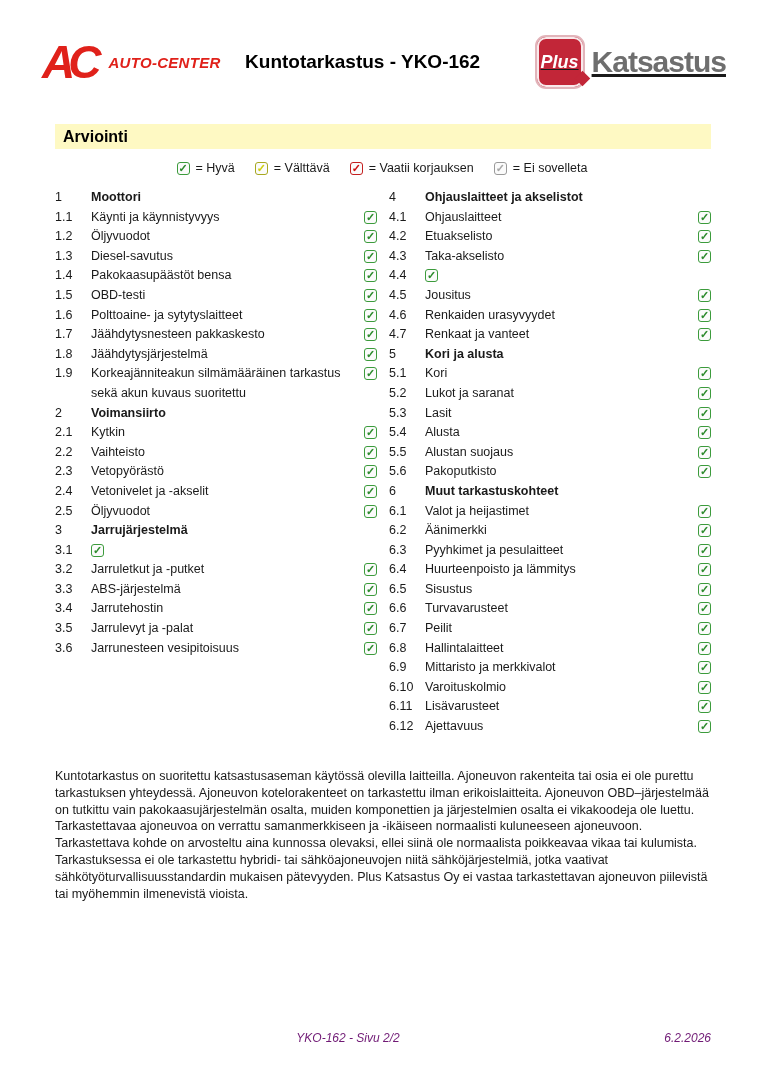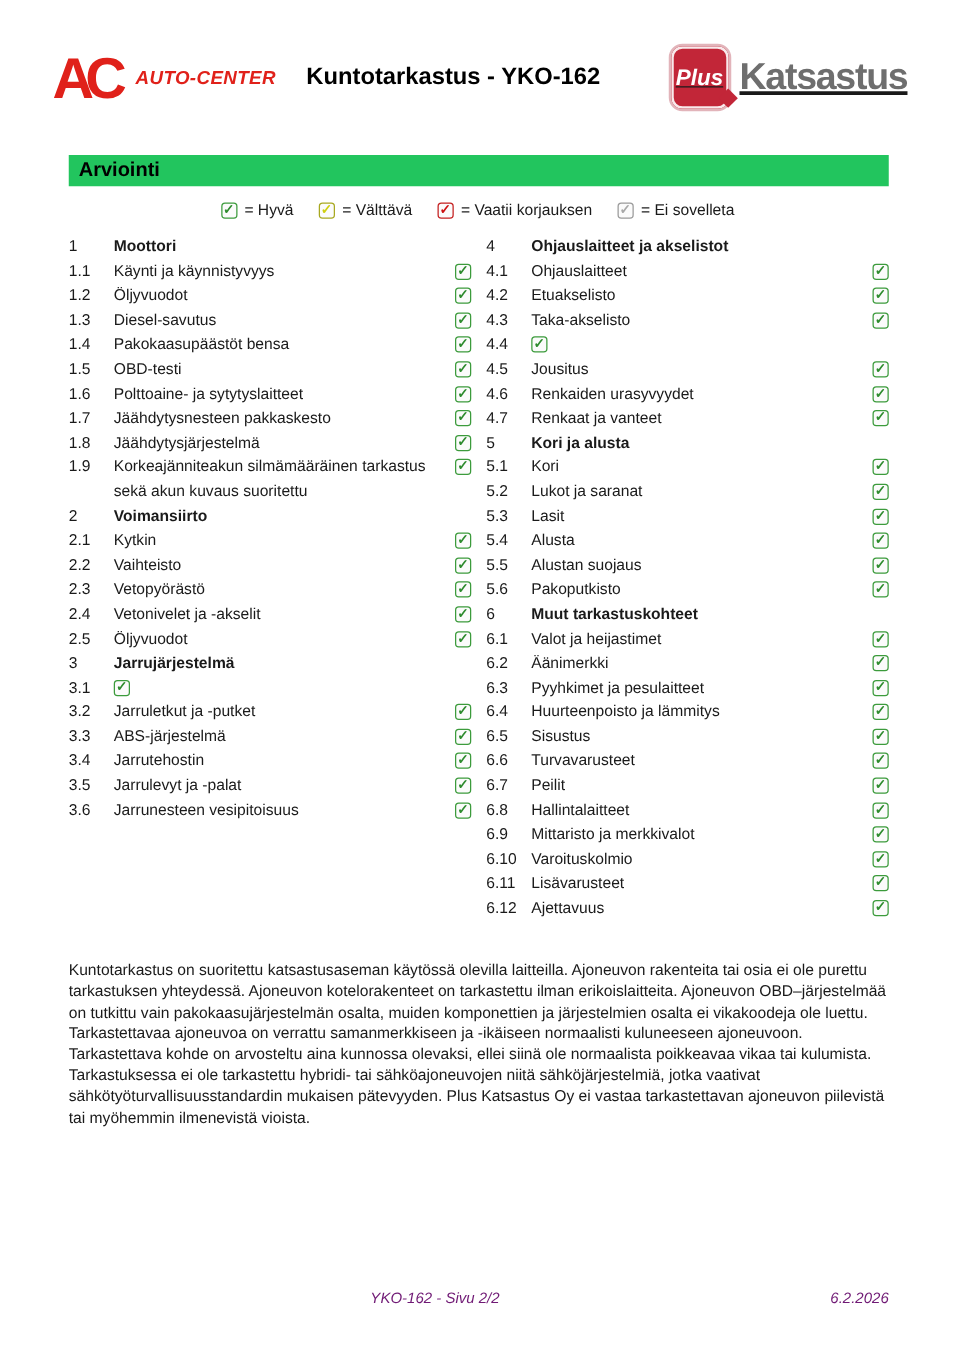--- a/index.html
+++ b/index.html
@@ -5,38 +5,38 @@
   html,body { margin:0; padding:0; background:#ffffff; }
   .page {
     position:relative; width:764px; height:1080px; background:#ffffff;
     font-family:"Liberation Sans", sans-serif; color:#1a1a1a; overflow:hidden;
   }
 
   
   .header { position:absolute; top:28px; left:42px; right:38px; height:68px;
             display:flex; align-items:center; justify-content:space-between; }
   .logo-ac { display:flex; align-items:center; gap:6px; }
-  .ac-mark { font-size:46px; font-weight:bold; color:#e0211a;
+  .ac-mark { font-size:46px; font-weight:bold; font-style:italic; color:#e0211a;
              letter-spacing:-7px; line-height:1; padding-right:8px; }
   .ac-name { font-size:15px; font-weight:bold; font-style:italic; color:#e0211a;
              text-transform:uppercase; letter-spacing:0.3px; }
   .doc-title { font-size:19px; font-weight:bold; color:#000; margin-left:-30px; }
   .logo-plus { display:flex; align-items:center; gap:7px;text-decoration:underline; }
   .plus-badge { position:relative; width:46px; height:50px; background:#c22638;
                 border:2px solid #e2b4ba; border-radius:11px;
                 box-shadow:inset 0 0 0 2px rgba(255,255,255,0.9);
                 color:#fff; font-style:italic; font-weight:bold; font-size:18px;
                 display:flex; align-items:center; justify-content:center; }
   .plus-badge::after { content:""; position:absolute; right:-5px; bottom:3px;
                 width:11px; height:11px; background:#c22638; transform:rotate(45deg); }
   .katsastus-name { font-size:30px; font-weight:bold; color:#6e6e6e; letter-spacing:-1px; }
 
   
   .section-bar { position:absolute; top:124px; left:55px; width:656px; height:25px;
-                 background:#22c55e; display:flex; align-items:center;
+                 background:#fef9c3; display:flex; align-items:center;
                  padding-left:8px; box-sizing:border-box;
                  font-size:16px; font-weight:bold; color:#000; }
 
   
   .legend { position:absolute; top:161px; left:0; width:100%;
             display:flex; justify-content:center; align-items:center; gap:20px;
             font-size:12.5px; }
   .legend-item { display:flex; align-items:center; gap:6px; }
 
   

